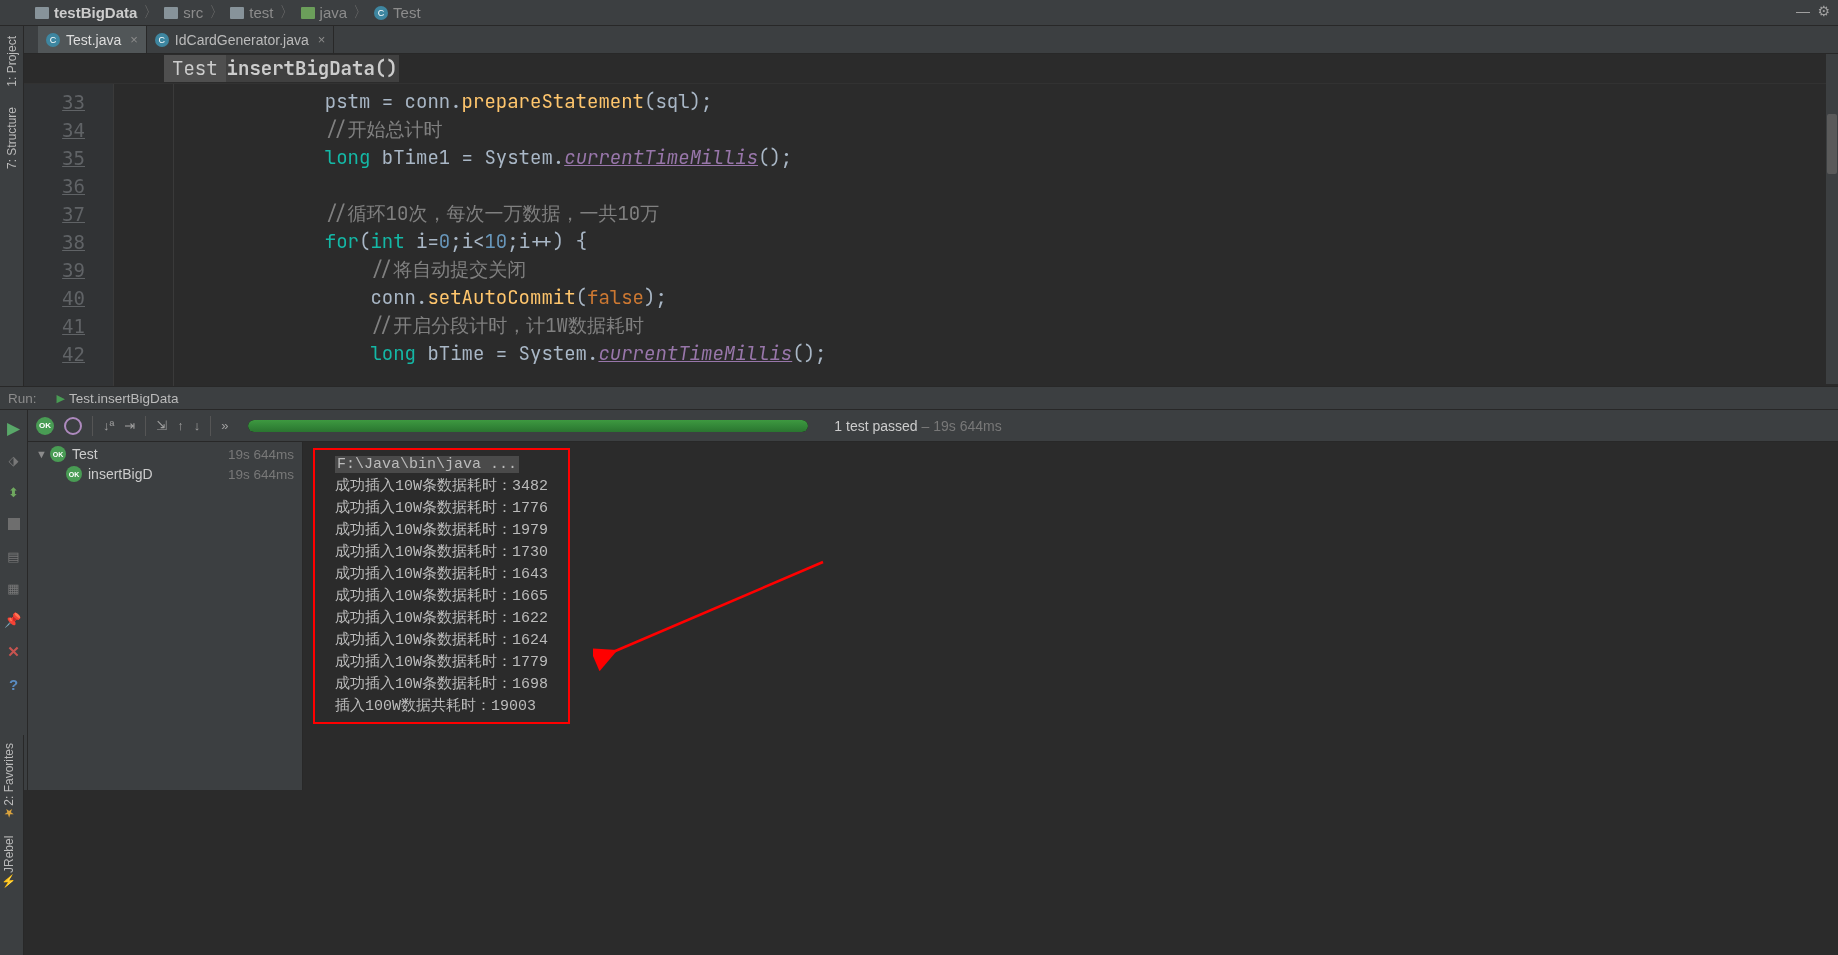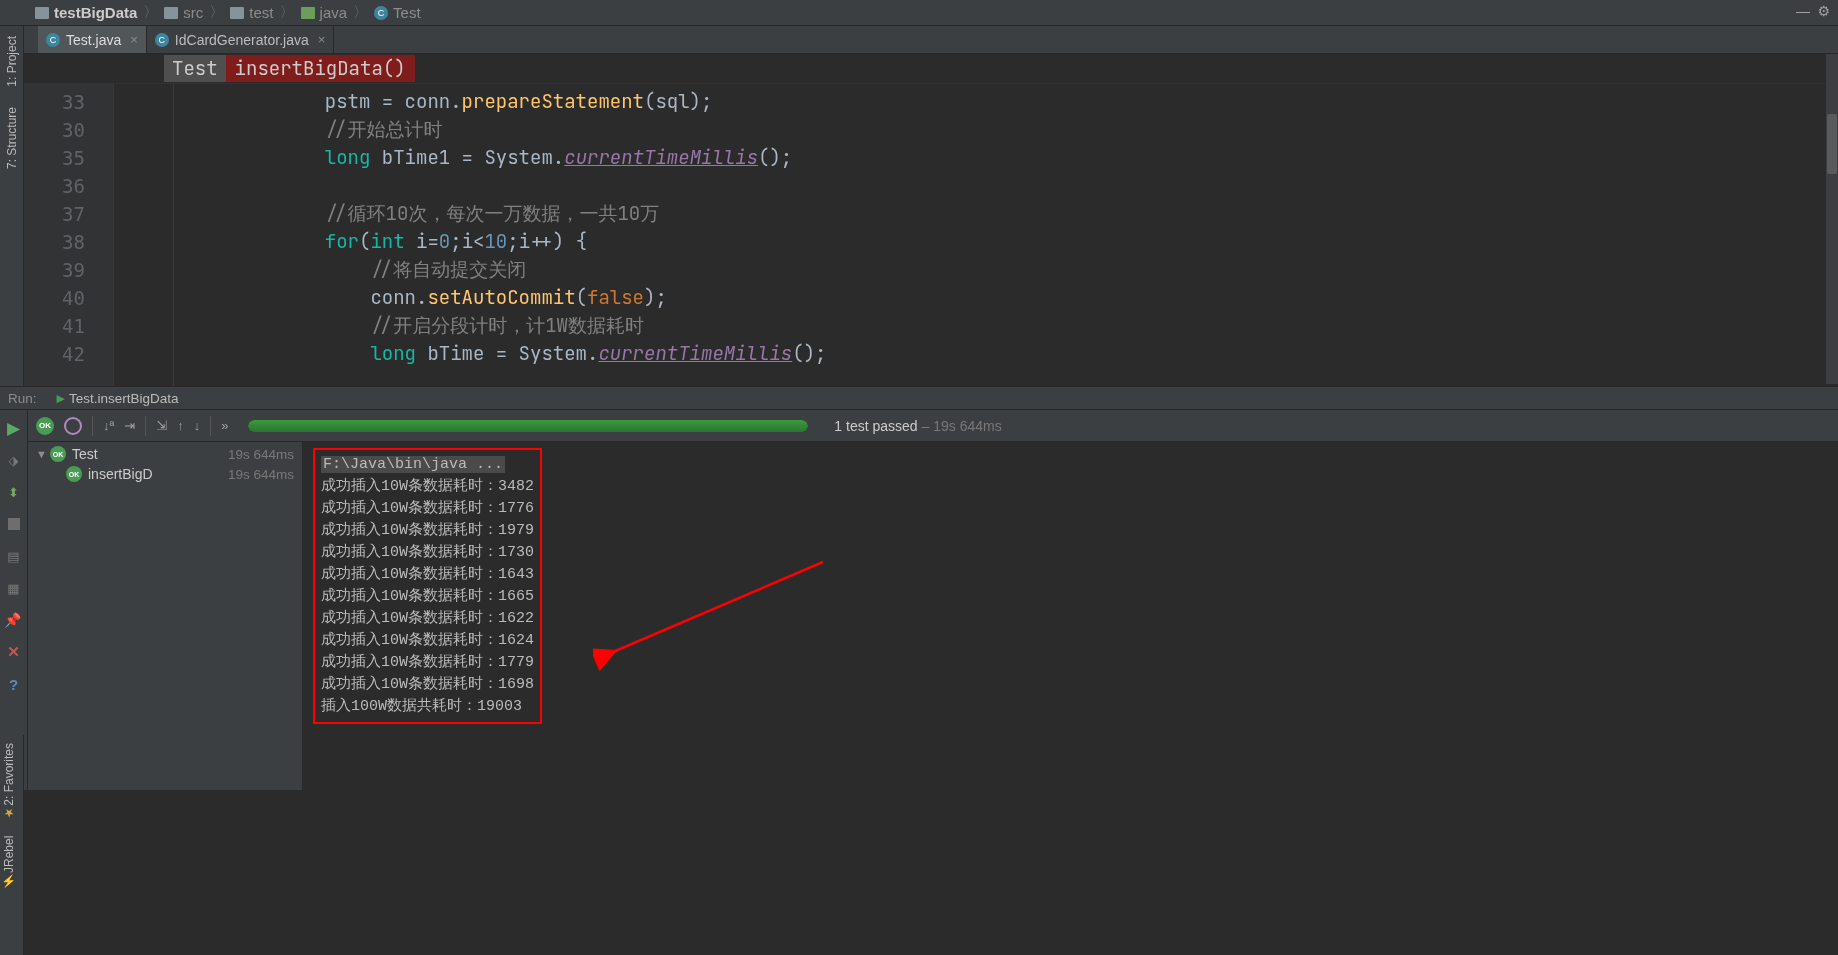--- a/index.html
+++ b/index.html
@@ -81,33 +81,34 @@
   height: 30px;
   background: #2b2b2b;
   display: flex;
   align-items: center;
   padding-left: 140px;
   font-family: "Consolas","JetBrains Mono",monospace;
   font-size: 19px;
   border-bottom: 1px solid #323232;
 }
 .ctx-cls { background: #4f4f4f; color: #cccccc; padding: 1px 8px; }
-.ctx-method { background: #7f1d1d; color: #cccccc; padding: 1px 9px; }
+.ctx-method { background: #404040; color: #cccccc; padding: 1px 1px; font-weight: bold; }
 .editor-content { display: flex; flex: 1; }
 .gutter {
   width: 90px;
   background: #313335;
   text-align: right;
   padding-right: 28px;
   padding-top: 4px;
   color: #606366;
   font-family: Consolas, monospace;
   font-size: 19px;
   line-height: 28px;
   border-right: 1px solid #3a3a3a;
+  text-decoration: underline;
 }
 .indent-guide {
   width: 60px;
   background: #2b2b2b;
   border-right: 1px solid #3a3a3a;
 }
 .code {
   flex: 1;
   padding-top: 4px;
   padding-left: 14px;
@@ -218,21 +219,21 @@
   flex: 1;
   position: relative;
   padding: 6px 10px;
   font-family: "Courier New",Consolas,monospace;
   font-size: 15px;
   line-height: 22px;
   color: #bbbbbb;
 }
 .console-box {
   border: 2px solid #ff0000;
-  padding: 4px 6px;
+  padding: 4px 20px;
   display: inline-block;
 }
 .cmd-line { background: #4a4a4a; color: #bbbbbb; padding: 0 2px; }
 .annotation {
   position: absolute;
   left: 520px;
   top: 80px;
   width: 700px;
 }
 .anno-text {
@@ -331,21 +332,21 @@
         <span class="close-x">×</span>
       </div>
     </div>
     <div class="context-bar">
       <span class="ctx-cls">Test</span>
       <span class="ctx-method">insertBigData()</span>
     </div>
     <div class="editor-content">
       <div class="gutter" id="gutter">
           <div>33</div>
-          <div>30</div>
+          <div>34</div>
           <div>35</div>
           <div>36</div>
           <div>37</div>
           <div>38</div>
           <div>39</div>
           <div>40</div>
           <div>41</div>
           <div>42</div>
         </div>
       <div class="indent-guide"></div>

